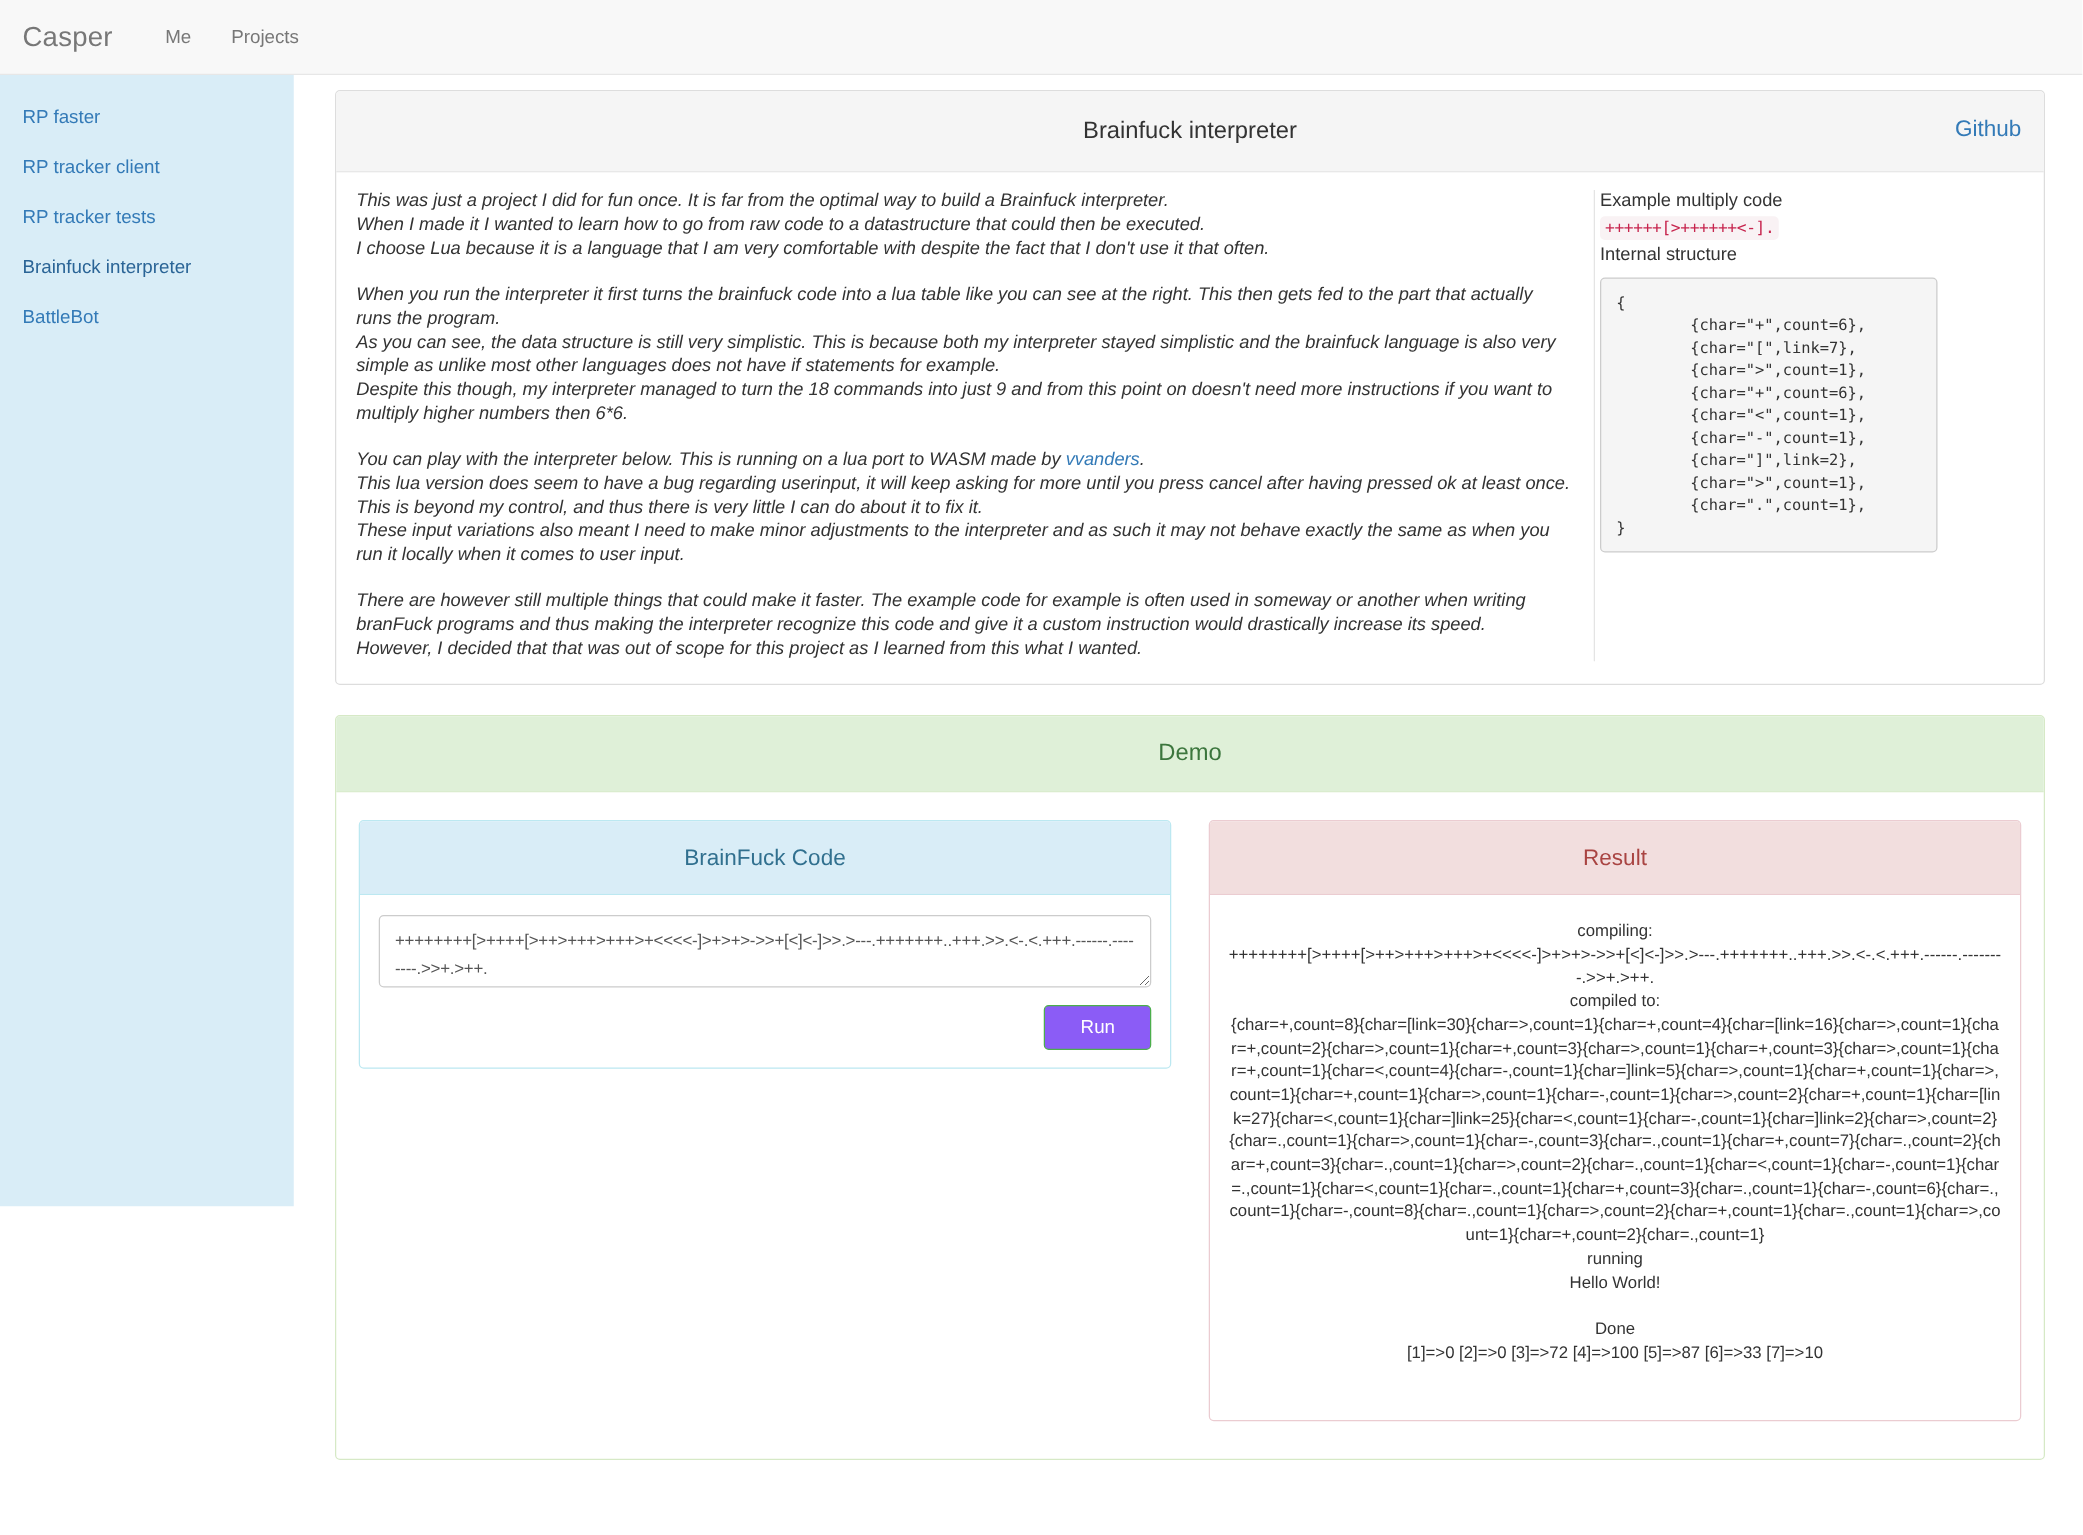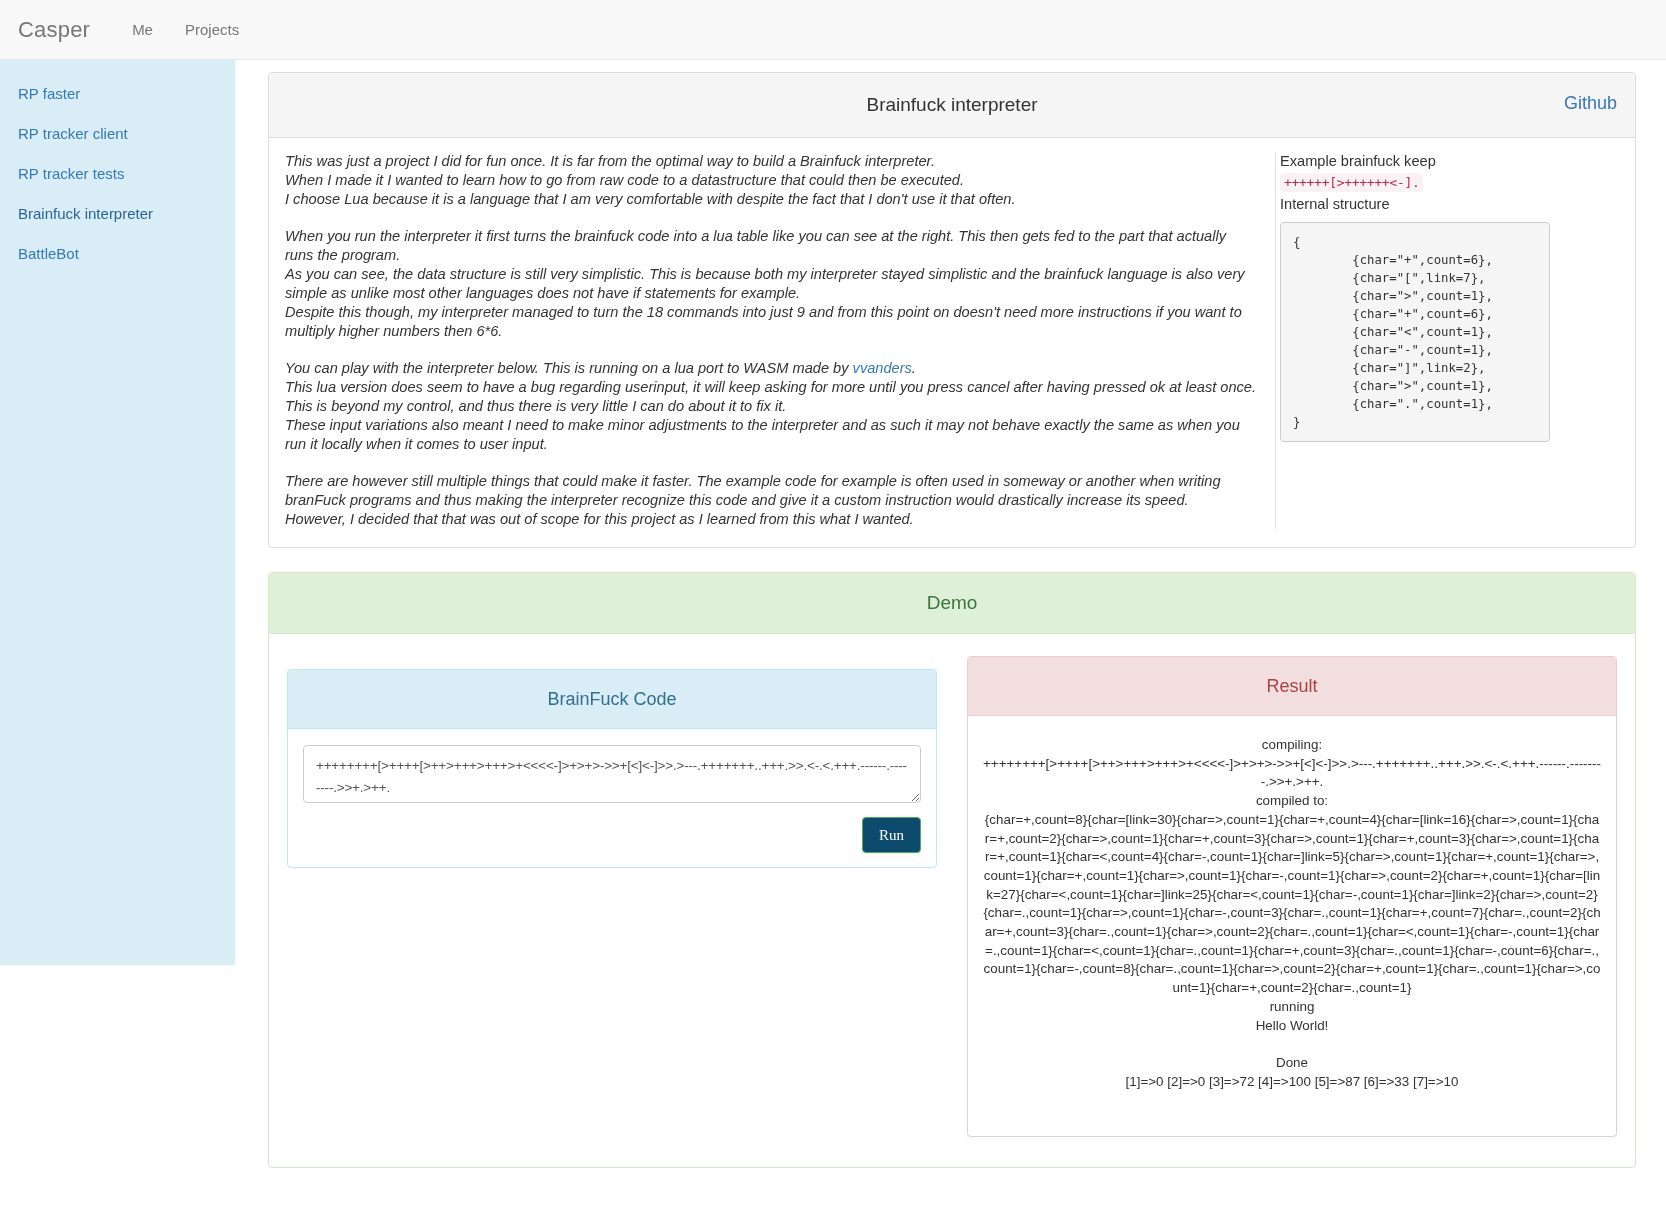--- a/index.html
+++ b/index.html
@@ -160,21 +160,21 @@
 
   .demo-body {
     padding: 22px 18px 30px 18px;
     display: flex;
     gap: 30px;
     align-items: flex-start;
     min-height: 520px;
   }
   .demo-col { flex: 1; }
 
-  .panel-info { border-color: #bce8f1; margin-top: 13px; }
+  .panel-info { border-color: #bce8f1; }
   .panel-info > .panel-heading {
     background: #d9edf7;
     border-color: #bce8f1;
     min-height: 58px;
     padding: 15px;
   }
   .panel-info > .panel-heading .panel-title {
     color: #31708f;
     font-size: 18px;
   }
@@ -205,26 +205,26 @@
     letter-spacing: -0.2px;
     overflow: hidden;
     display: block;
   }
   .run-row {
     display: flex;
     justify-content: flex-end;
     margin-top: 14px;
   }
   .btn-run {
-    background: #0c4a6e;
+    background: #8b5cf6;
     border: 1px solid #4cae4c;
     color: #ffffff;
     font-size: 15px;
-    font-family: Liberation Serif, serif;
-    padding: 8px 16px;
+    font-family: Liberation Sans, sans-serif;
+    padding: 8px 28px;
     border-radius: 4px;
     cursor: pointer;
     line-height: 18px;
   }
 
   .result-body {
     padding: 20px 15px 18px 15px;
     min-height: 420px;
   }
   .result-out {
@@ -276,21 +276,21 @@
 Despite this though, my interpreter managed to turn the 18 commands into just 9 and from this point on doesn't need more instructions if you want to multiply higher numbers then 6*6.</p>
           <p style="white-space:pre-line"><span>You can play with the interpreter below. This is running on a lua port to WASM made by </span><a href="#">vvanders</a><span>.
 This lua version does seem to have a bug regarding userinput, it will keep asking for more until you press cancel after having pressed ok at least once.
 This is beyond my control, and thus there is very little I can do about it to fix it.
 These input variations also meant I need to make minor adjustments to the interpreter and as such it may not behave exactly the same as when you run it locally when it comes to user input.</span></p>
           <p style="white-space:pre-line">There are however still multiple things that could make it faster. The example code for example is often used in someway or another when writing branFuck programs and thus making the interpreter recognize this code and give it a custom instruction would drastically increase its speed.
 However, I decided that that was out of scope for this project as I learned from this what I wanted.</p>
         </div>
 
         <aside class="aside">
-          <p class="aside-label">Example brainfuck keep</p>
+          <p class="aside-label">Example multiply code</p>
           <code class="inline">++++++[&gt;++++++&lt;-].</code>
           <p class="aside-label">Internal structure</p>
           <pre class="structure">{
         {char="+",count=6},
         {char="[",link=7},
         {char="&gt;",count=1},
         {char="+",count=6},
         {char="&lt;",count=1},
         {char="-",count=1},
         {char="]",link=2},

